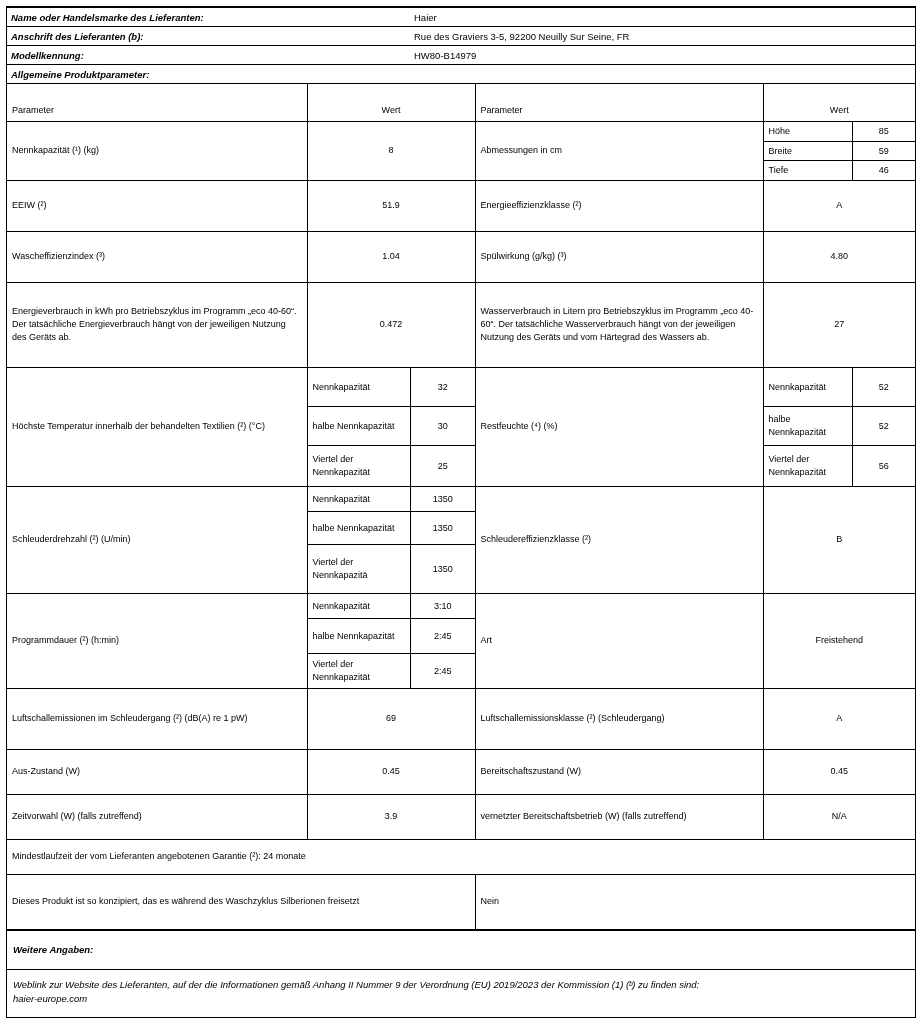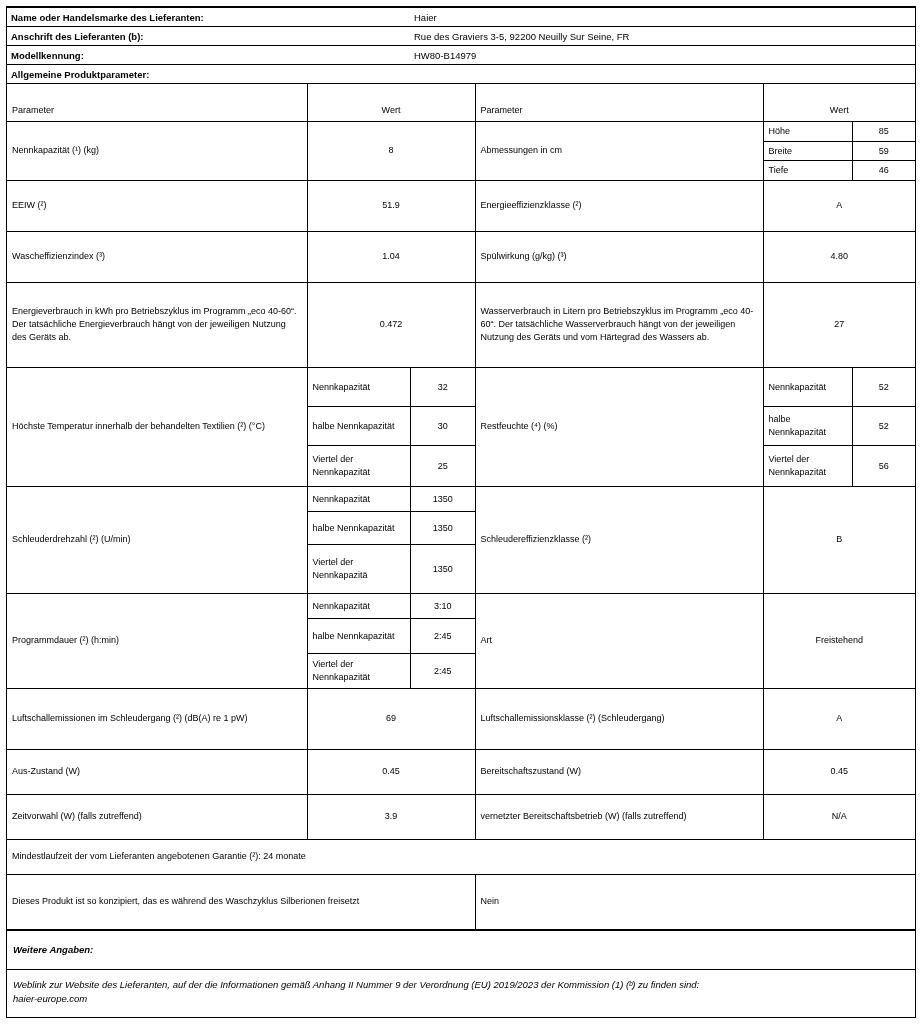--- a/index.html
+++ b/index.html
@@ -44,20 +44,21 @@
     font-size: 9.5px;
   }
   table.supplier td {
     border-top: 1px solid #000;
     padding: 2px 4px;
     vertical-align: middle;
     height: 14px;
   }
   td.lbl {
     font-weight: bold;
+    font-style: italic;
   }
   .main {
     font-size: 9px;
     border-top: 1px solid #000;
   }
   .main td {
     border: 1px solid #000;
     padding: 3px 5px;
     vertical-align: middle;
     line-height: 1.45;

